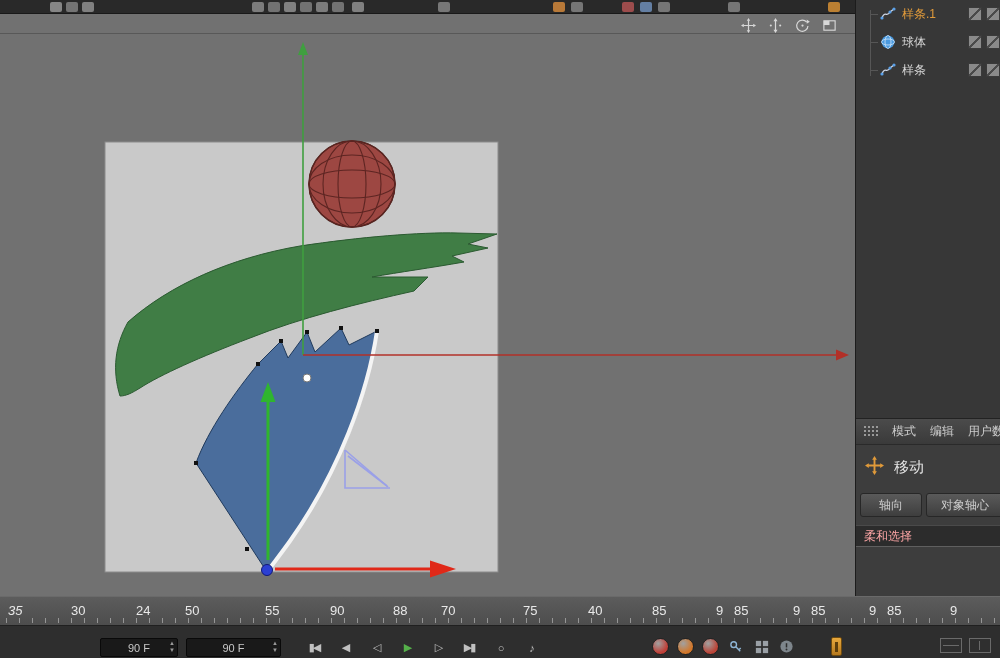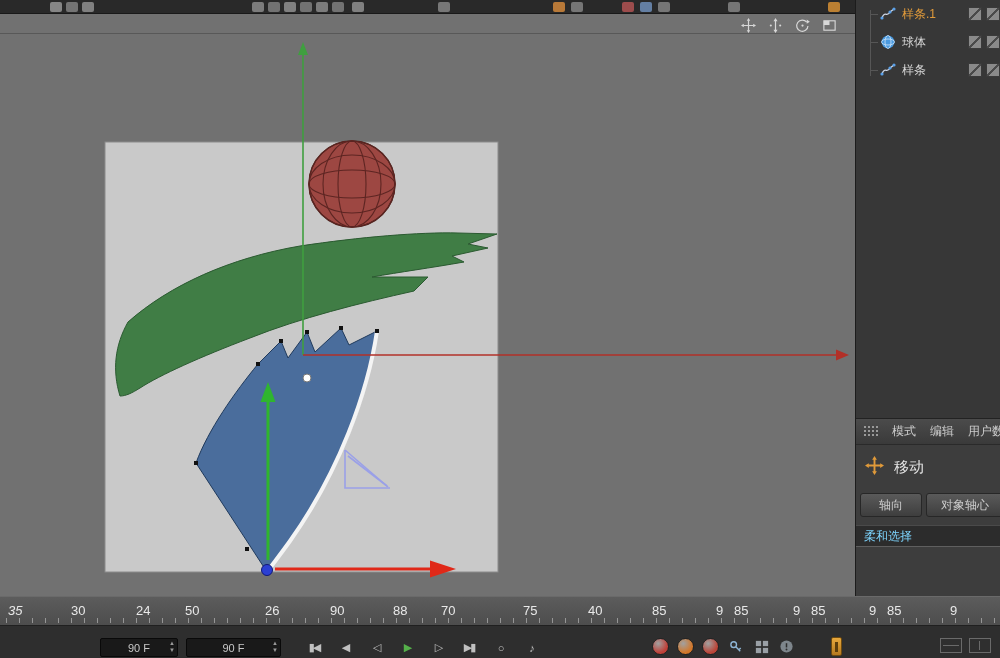--- a/index.html
+++ b/index.html
@@ -48,21 +48,21 @@
 
   .attr-panel { position:absolute; left:0; top:418px; right:0; height:178px; background:#3d3d3d; border-top:1px solid #222; overflow:hidden; }
   .attr-tabs { position:absolute; top:0; left:0; right:0; height:26px; background:linear-gradient(#4b4b4b,#3a3a3a); border-bottom:1px solid #2a2a2a; display:flex; align-items:center; gap:14px; padding-left:8px; white-space:nowrap; }
   .attr-tab { font-size:12px; color:#cccccc; cursor:pointer; }
   .attr-tool { position:absolute; top:37px; left:9px; display:flex; align-items:center; gap:10px; }
   .attr-tool-label { font-size:15px; color:#e4e4e4; }
   .attr-buttons { position:absolute; top:74px; left:4px; right:-4px; display:flex; gap:4px; }
   .attr-btn { height:24px; background:linear-gradient(#5a5a5a,#3e3e3e); border:1px solid #272727; border-radius:3px; color:#cccccc; font-size:12px; display:flex; align-items:center; justify-content:center; cursor:pointer; white-space:nowrap; padding:0 8px; }
   .attr-btn.b1 { width:62px; flex:0 0 auto; }
   .attr-btn.b2 { flex:1 1 auto; }
-  .attr-section { position:absolute; top:106px; left:0; right:0; height:22px; background:#2c2c2c; border-top:1px solid #4a4a4a; border-bottom:1px solid #5f5f5f; color:#7dd3fc; font-size:12px; display:flex; align-items:center; padding:0 8px; cursor:pointer; }
+  .attr-section { position:absolute; top:106px; left:0; right:0; height:22px; background:#2c2c2c; border-top:1px solid #4a4a4a; border-bottom:1px solid #5f5f5f; color:#fca5a5; font-size:12px; display:flex; align-items:center; padding:0 8px; cursor:pointer; }
 
   
   .ruler { position:absolute; left:0; top:596px; width:1000px; height:30px; background:linear-gradient(#5c5c5c,#4d4d4d); border-top:1px solid #6a6a6a; border-bottom:1px solid #202020; cursor:ew-resize; }
   .ruler-label { position:absolute; top:6px; font-size:13px; color:#e8e8e8; }
   .tick { position:absolute; bottom:2px; width:1px; height:5px; background:rgba(235,235,235,.45); }
 
   
   .bottom-bar { position:absolute; left:0; top:626px; width:1000px; height:32px; background:#2e2e2e; }
   .frame-field { position:absolute; top:12px; height:19px; background:#191919; border:1px solid #090909; border-radius:2px; color:#c8c8c8; font-size:11px; display:flex; align-items:center; justify-content:center; cursor:text; }
   .frame-field .spin { position:absolute; right:2px; top:1px; display:flex; flex-direction:column; line-height:0; }
@@ -294,21 +294,21 @@
       <div class="attr-section">柔和选择</div>
     </div>
   </div>
 
   <div class="ruler">
     <div id="ruler-labels">
         <span class="ruler-label" style="left: 8px; font-style: italic;">35</span>
         <span class="ruler-label" style="left: 71px;">30</span>
         <span class="ruler-label" style="left: 136px;">24</span>
         <span class="ruler-label" style="left: 185px;">50</span>
-        <span class="ruler-label" style="left: 265px;">26</span>
+        <span class="ruler-label" style="left: 265px;">55</span>
         <span class="ruler-label" style="left: 330px;">90</span>
         <span class="ruler-label" style="left: 393px;">88</span>
         <span class="ruler-label" style="left: 441px;">70</span>
         <span class="ruler-label" style="left: 523px;">75</span>
         <span class="ruler-label" style="left: 588px;">40</span>
         <span class="ruler-label" style="left: 652px;">85</span>
         <span class="ruler-label" style="left: 716px;">9</span>
         <span class="ruler-label" style="left: 734px;">85</span>
         <span class="ruler-label" style="left: 793px;">9</span>
         <span class="ruler-label" style="left: 811px;">85</span>

